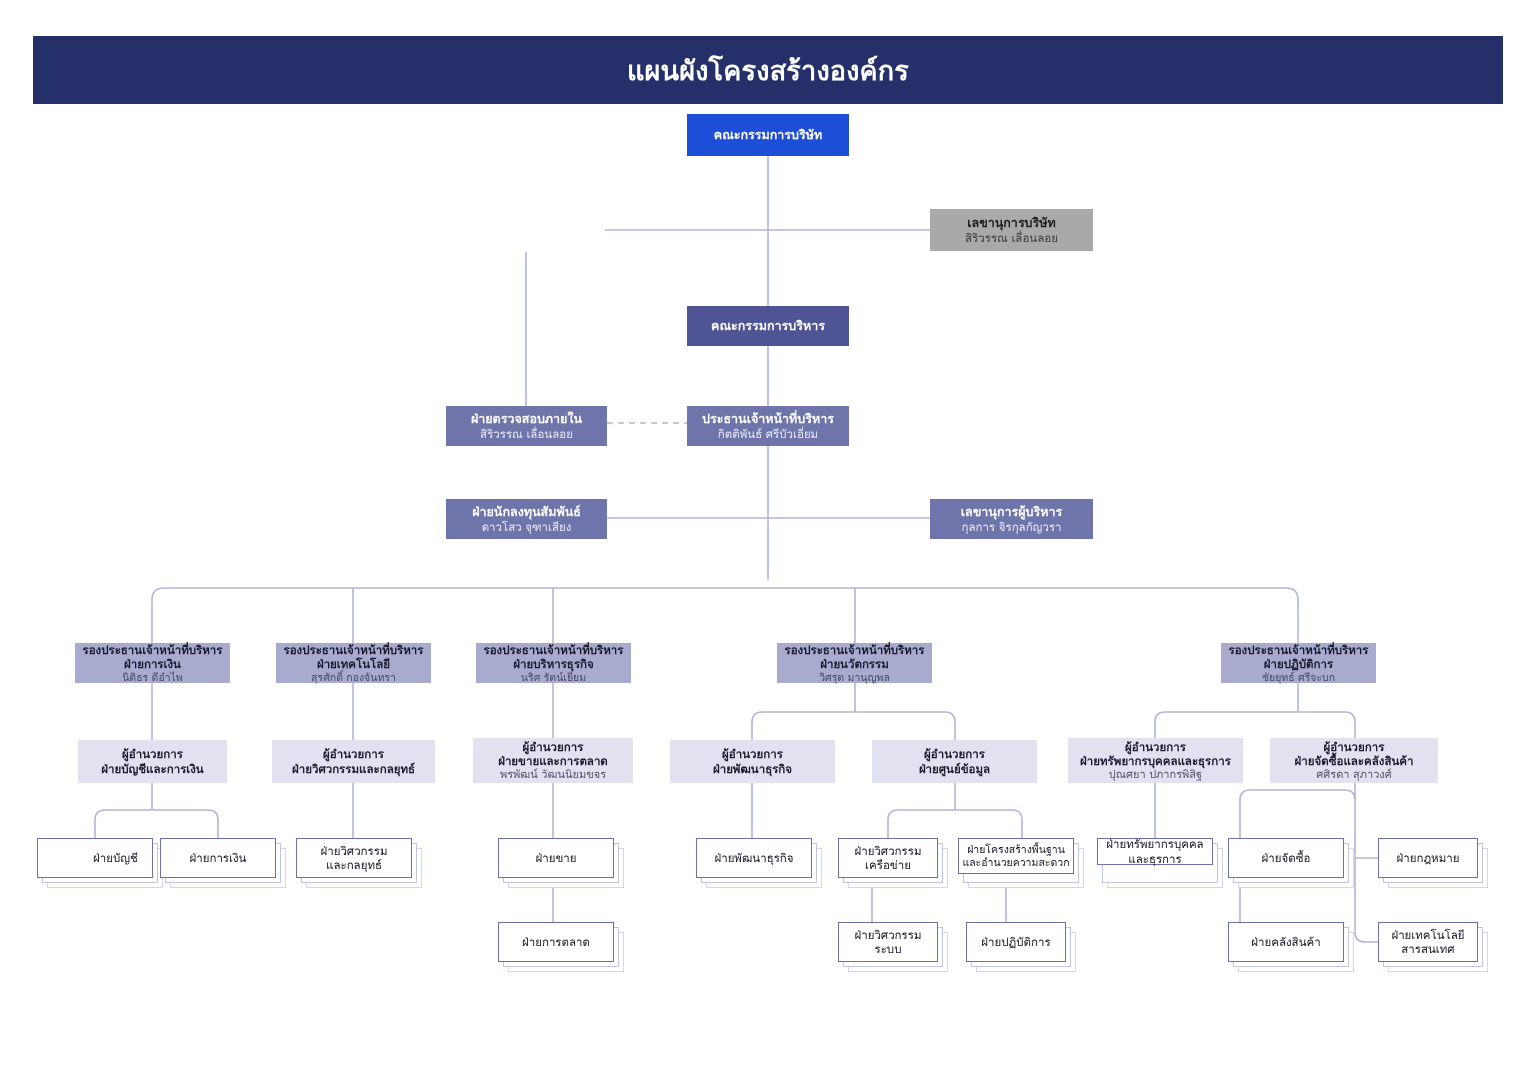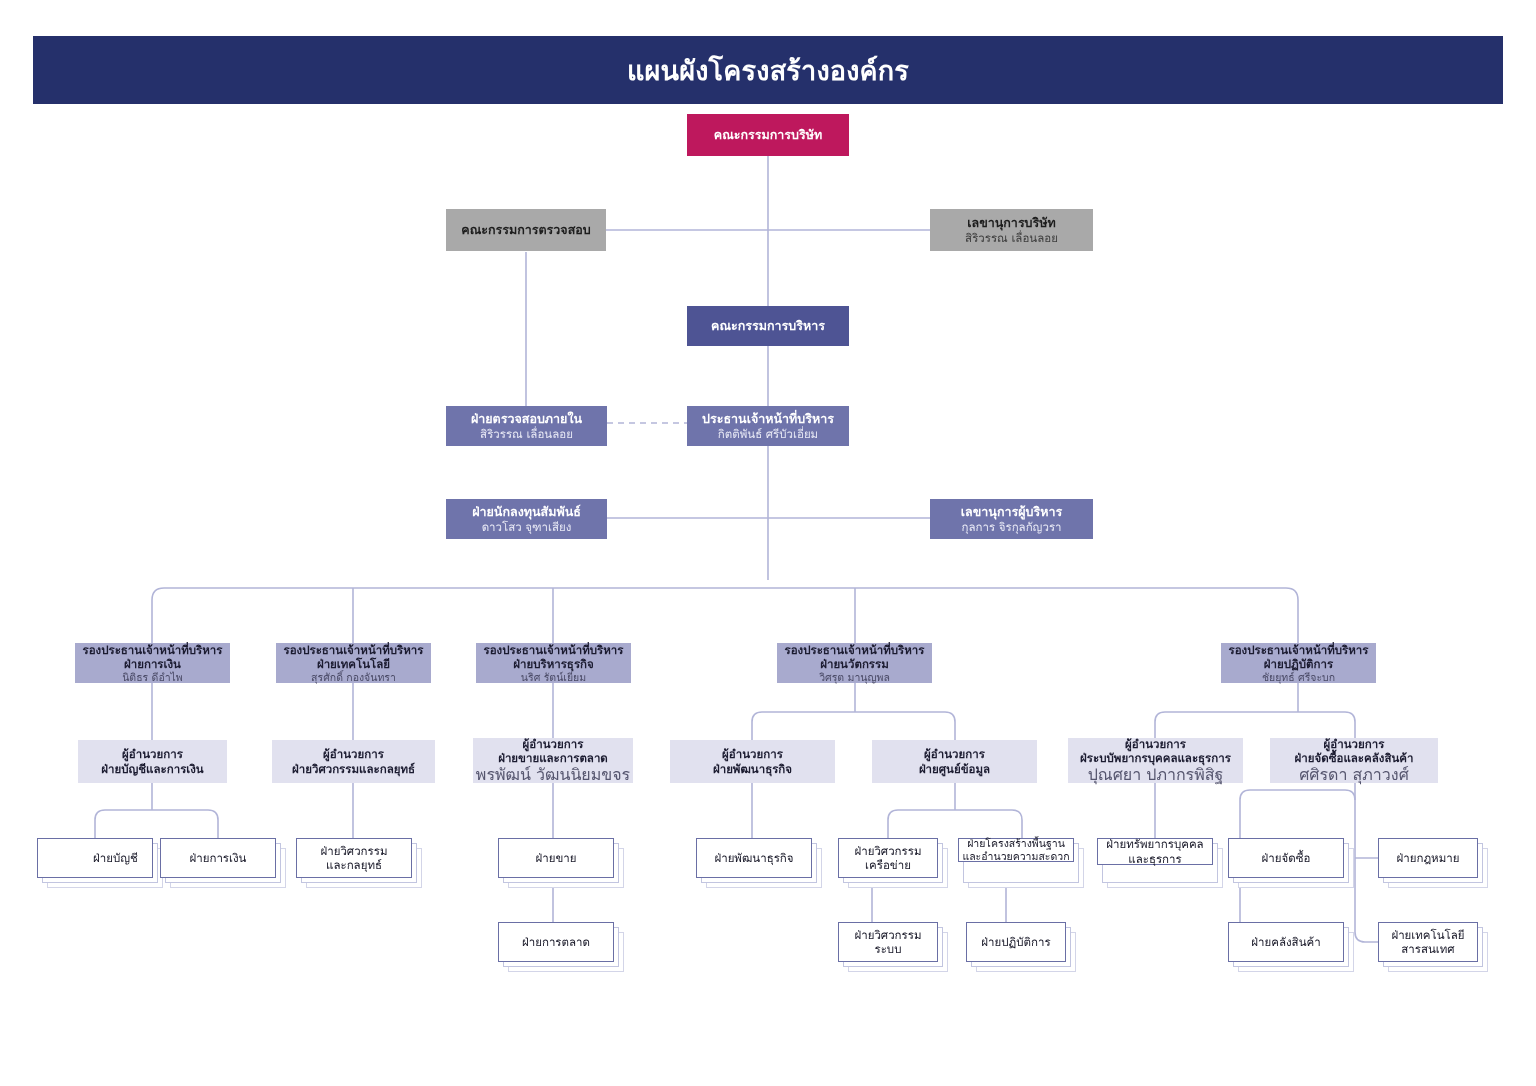--- a/index.html
+++ b/index.html
@@ -28,35 +28,35 @@
     box-sizing:border-box;
     display:flex;flex-direction:column;
     align-items:center;justify-content:center;
     text-align:center;
     line-height:1.22;
   }
   .node .t{font-weight:bold;}
   .node .sub{font-weight:normal;}
 
   
-  .lv-board{background:#be185d;color:#ffffff;font-size:12.5px;}
+  .lv-board{background:#1d4ed8;color:#ffffff;font-size:12.5px;}
 
   .lv-gray{background:#a9a9a9;color:#1d1d1d;font-size:12.5px;}
   .lv-gray .sub{color:#3c3c3c;font-size:11.5px;}
 
   .lv-exec{background:#4e5494;color:#ffffff;font-size:12.5px;}
 
   .lv-mid{background:#6f74ab;color:#ffffff;font-size:12.5px;}
   .lv-mid .sub{color:#e8e9f5;font-size:11.5px;}
 
   .lv-vp{background:#a8aace;color:#1b1b30;font-size:11.5px;}
   .lv-vp .sub{color:#4a4a66;font-size:10.5px;}
 
   .lv-dir{background:#e1e1ef;color:#1b1b30;font-size:11.5px;}
-  .lv-dir .sub{color:#55556e;font-size:16px;text-align:center;}
+  .lv-dir .sub{color:#55556e;font-size:11px;text-align:center;}
 
   
   .leaf-wrap{position:absolute;}
   .leaf-wrap .card{
     position:absolute;box-sizing:border-box;
     background:#ffffff;border:1px solid #6a6fa5;
   }
   .leaf-wrap .shadow2{border-color:#d3d5e8;}
   .leaf-wrap .shadow1{border-color:#c2c5e0;}
   .leaf-wrap .front{
@@ -124,23 +124,20 @@
   </svg>
 
   <div class="header-bar">
     <div class="header-title">แผนผังโครงสร้างองค์กร</div>
   </div>
 
   <div class="node lv-board" style="left:687px;top:114px;width:162px;height:42px;">
     <div class="t">คณะกรรมการบริษัท</div>
   </div>
 
-  <div class="node lv-gray" style="left:446px;top:209px;width:160px;height:42px;">
-    <div class="t">คณะกรรมการตรวจสอบ</div>
-  </div>
 
   <div class="node lv-gray" style="left:930px;top:209px;width:163px;height:42px;">
     <div class="t">เลขานุการบริษัท</div>
     <div class="sub">สิริวรรณ  เลื่อนลอย</div>
   </div>
 
   <div class="node lv-exec" style="left:687px;top:306px;width:162px;height:40px;">
     <div class="t">คณะกรรมการบริหาร</div>
   </div>
 
@@ -206,21 +203,21 @@
   <div class="node lv-dir" style="left:670px;top:740px;width:165px;height:43px;">
     <div class="t">ผู้อำนวยการ</div>
     <div class="t">ฝ่ายพัฒนาธุรกิจ</div>
   </div>
   <div class="node lv-dir" style="left:872px;top:740px;width:165px;height:43px;">
     <div class="t">ผู้อำนวยการ</div>
     <div class="t">ฝ่ายศูนย์ข้อมูล</div>
   </div>
   <div class="node lv-dir" style="left:1068px;top:738px;width:175px;height:45px;">
     <div class="t">ผู้อำนวยการ</div>
-    <div class="t">ฝ่ระบบัพยากรบุคคลและธุรการ</div>
+    <div class="t">ฝ่ายทรัพยากรบุคคลและธุรการ</div>
     <div class="sub">ปุณศยา  ปภากรพิสิฐ</div>
   </div>
   <div class="node lv-dir" style="left:1270px;top:738px;width:168px;height:45px;">
     <div class="t">ผู้อำนวยการ</div>
     <div class="t">ฝ่ายจัดซื้อและคลังสินค้า</div>
     <div class="sub">ศศิรดา  สุภาวงศ์</div>
   </div>
 
   <div class="leaf-wrap" style="left:37px;top:838px;width:128px;height:52px;">
     <div class="card shadow2" style="left:10px;top:10px;width:116px;height:40px;"></div>
@@ -282,21 +279,21 @@
     <div class="card shadow2" style="left:10px;top:10px;width:100px;height:40px;"></div>
     <div class="card shadow1" style="left:5px;top:5px;width:100px;height:40px;"></div>
     <div class="card front" style="left:0;top:0;width:100px;height:40px;">
         <span>ฝ่ายวิศวกรรม<br>ระบบ</span>
       </div>
   </div>
 
   <div class="leaf-wrap" style="left:958px;top:838px;width:128px;height:52px;">
     <div class="card shadow2" style="left:10px;top:10px;width:116px;height:40px;"></div>
     <div class="card shadow1" style="left:5px;top:5px;width:116px;height:40px;"></div>
-    <div class="card front" style="left:0;top:0;width:116px;height:24px;font-size:10.5px;">
+    <div class="card front" style="left:0;top:0;width:116px;height:36px;font-size:10.5px;">
         <span>ฝ่ายโครงสร้างพื้นฐาน<br>และอำนวยความสะดวก</span>
       </div>
   </div>
 
   <div class="leaf-wrap" style="left:966px;top:922px;width:112px;height:52px;">
     <div class="card shadow2" style="left:10px;top:10px;width:100px;height:40px;"></div>
     <div class="card shadow1" style="left:5px;top:5px;width:100px;height:40px;"></div>
     <div class="card front" style="left:0;top:0;width:100px;height:40px;">
         <span>ฝ่ายปฏิบัติการ</span>
       </div>

